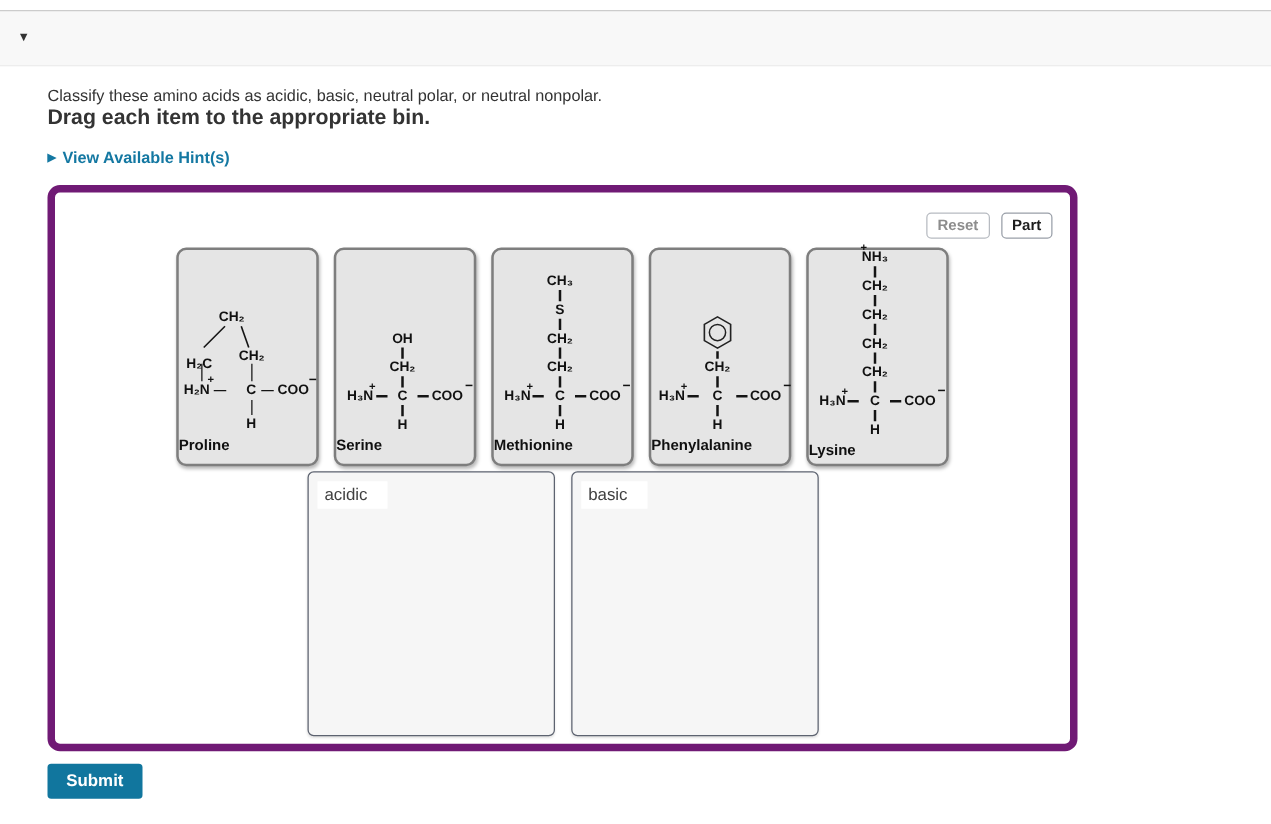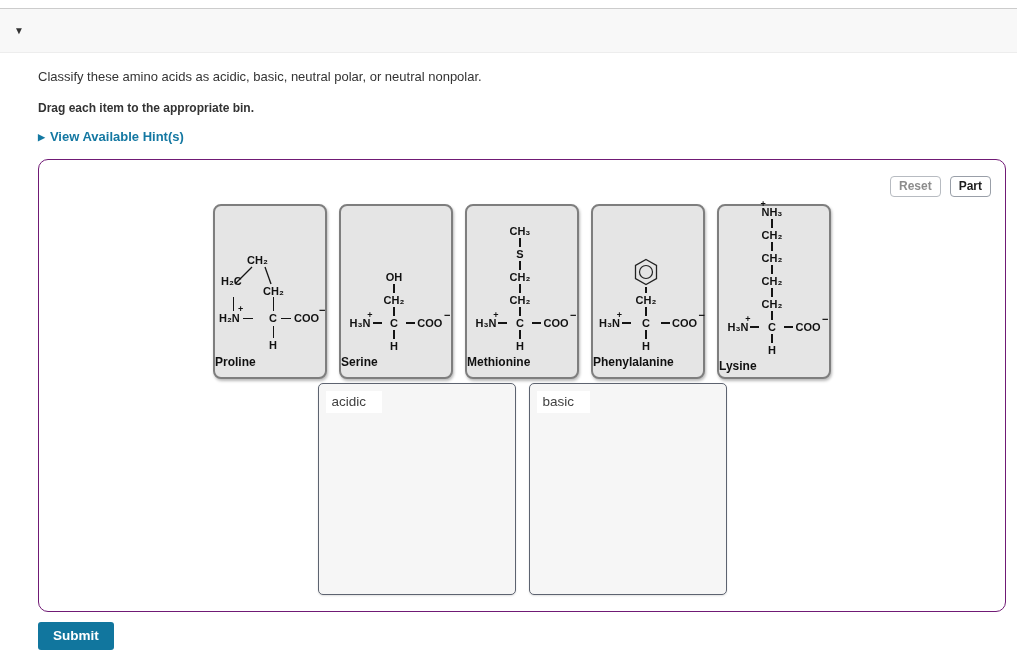--- a/index.html
+++ b/index.html
@@ -4,24 +4,24 @@
 <style>
   html,body{margin:0;padding:0;background:#fff;font-family:"Liberation Sans",sans-serif;color:#333;}
   .page{width:1017px;height:659px;position:relative;overflow:hidden;}
   .topstrip{height:8px;background:#fff;}
   .header{background:#f8f8f8;border-top:1px solid #ccc;border-bottom:1px solid #ededed;height:43px;display:flex;align-items:center;padding:0 14px;}
   .collapse{font-size:10px;color:#333;width:27px;cursor:pointer;}
   .title{font-size:13.5px;color:#23252b;}
   .title b{margin-right:3px;}
   .content{margin-left:38px;}
   .line1{margin:16px 0 0;font-size:13px;color:#333;}
-  .line2{margin:17px 0 0;font-size:12px;font-weight:bold;color:#333;}
+  .line2{margin:0 0 0;font-size:17px;font-weight:bold;color:#333;}
   .hint{margin:14px 0 0;font-size:13px;font-weight:bold;color:var(--teal,#1478a2);cursor:pointer;}
   .hint-arrow{font-size:9px;margin-right:5px;vertical-align:1px;}
-  .panel{position:relative;margin:15px 0 0 38px;width:968px;height:453px;border:1px solid #701a75;border-radius:10px;box-sizing:border-box;background:#fff;}
+  .panel{position:relative;margin:15px 0 0 38px;width:824px;height:453px;border:6px solid #701a75;border-radius:10px;box-sizing:border-box;background:#fff;}
   .panel-buttons{position:absolute;top:16px;right:14px;display:flex;gap:9px;}
   .btn{background:#fff;border:1px solid #999fa8;border-radius:4px;font-weight:bold;font-size:12px;padding:2px 8px 3px;font-family:inherit;cursor:pointer;}
   .btn.reset{color:#8d8d8d;border-color:#b7bbc1;}
   .btn.help{color:#1d1d1d;}
   .cards-row{display:flex;justify-content:center;gap:12px;margin-top:44px;}
   .card{width:114px;height:175px;background:#e5e5e5;border:2px solid #7e7e7e;border-radius:8px;box-sizing:border-box;box-shadow:1px 2px 3px rgba(0,0,0,.28);display:flex;flex-direction:column;cursor:grab;}
   .struct-area{flex:1;display:flex;align-items:flex-end;justify-content:center;padding-bottom:3px;}
   .card-label{text-align:left;font-weight:bold;font-size:12px;color:#101010;padding:0 0 8px;}
   .struct{display:grid;grid-template-columns:auto auto auto;justify-content:center;align-items:center;font-weight:bold;font-size:11px;line-height:12px;color:#111;}
   .chain{grid-column:2;grid-row:1;display:flex;flex-direction:column;align-items:center;}
@@ -67,21 +67,21 @@
     </div>
     <div class="cards-row" id="cards-row">
         <div class="card">
           <div class="struct-area">
             <div class="pro">
               <svg width="122" height="98" style="position: absolute; left: 0px; top: 0px;">
                 <line x1="37" y1="13" x2="20" y2="30" stroke="#141414" stroke-width="1.3"></line>
                 <line x1="50" y1="13" x2="56" y2="30" stroke="#141414" stroke-width="1.3"></line>
               </svg>
               <span class="abs" style="left: 32px; top: 0px;">CH₂</span>
-              <span class="abs" style="left: 6px; top: 21px;">H₂C</span>
+              <span class="abs" style="left: 6px; top: 37px;">H₂C</span>
               <span class="abs" style="left: 48px; top: 31px;">CH₂</span>
               <span class="abs" style="left: 17.5px; top: 43px; width: 1.4px; height: 14px; background: rgb(20, 20, 20);"></span>
               <span class="abs" style="left: 57.5px; top: 43px; width: 1.4px; height: 14px; background: rgb(20, 20, 20);"></span>
               <span class="abs" style="left: 4px; top: 58px;">H₂N</span>
               <span class="abs" style="left: 23px; top: 49px; font-size: 9px;">+</span>
               <span class="abs" style="left: 28px; top: 64px; width: 10px; height: 1.4px; background: rgb(20, 20, 20);"></span>
               <span class="abs" style="left: 54px; top: 58px;">C</span>
               <span class="abs" style="left: 66px; top: 64px; width: 10px; height: 1.4px; background: rgb(20, 20, 20);"></span>
               <span class="abs" style="left: 79px; top: 58px;">COO</span>
               <span class="abs" style="left: 104px; top: 50px; font-size: 11px;">−</span>

